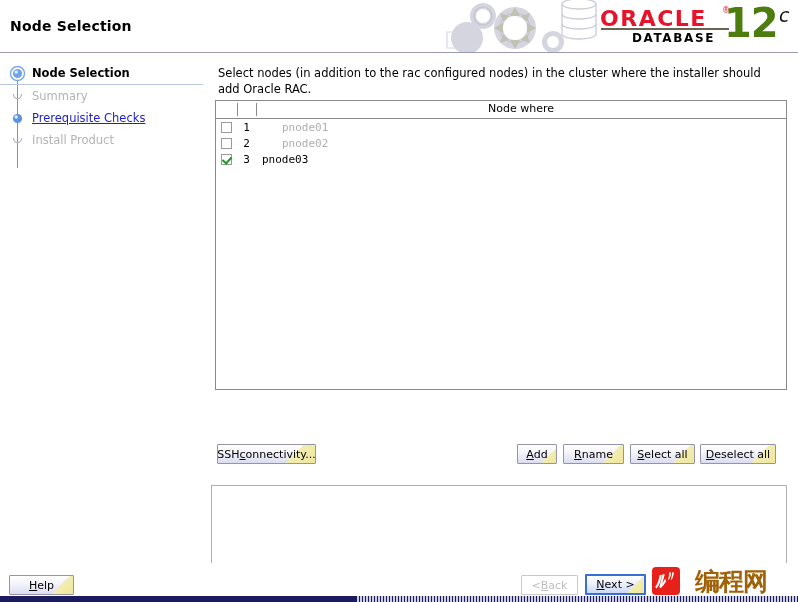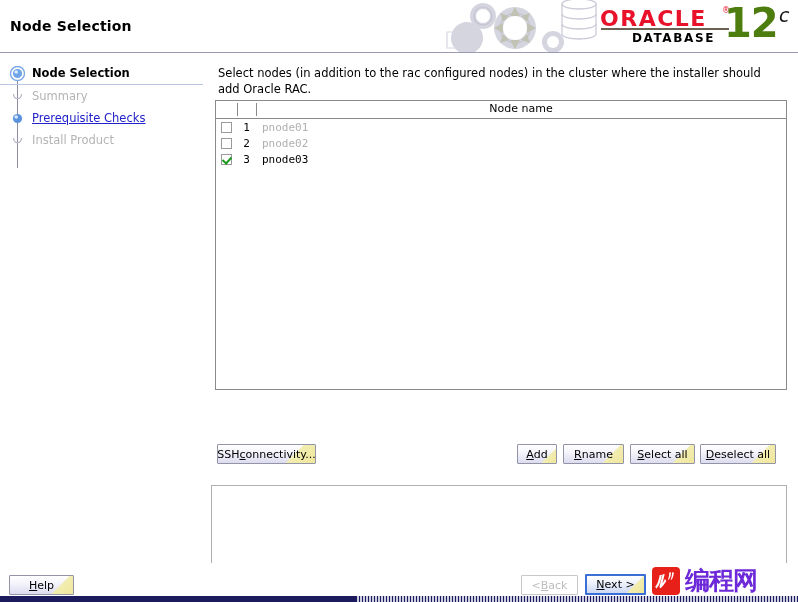--- a/index.html
+++ b/index.html
@@ -214,21 +214,21 @@
     flex: none;
     text-align: center;
     font-size: 11px;
     font-family: "DejaVu Sans Mono", "Liberation Mono", monospace;
   }
   .cell-name {
     padding-left: 6px;
     font-size: 11px;
     font-family: "DejaVu Sans Mono", "Liberation Mono", monospace;
   }
-  .dim { color: #b0b0b0; }
+  .dim { color: #b0b0b0; margin-left: 20px; }
 
   
   .btn {
     position: absolute;
     height: 20px;
     box-sizing: border-box;
     border: 1px solid #9494a8;
     background:
       linear-gradient(135deg, rgba(0,0,0,0) 74%, #f2edb2 74%, #f0e79a 100%),
       linear-gradient(to bottom, #ffffff 0%, #f4f4fb 42%, #dcdcf0 100%);
@@ -296,26 +296,26 @@
   }
   #wm-badge::after {
     content: "〃";
     position: absolute;
     right: 2px; top: 1px;
     font-size: 14px;
     font-weight: bold;
     color: #ffffff;
   }
   #wm-text {
-    margin-left: 5px;
+    margin-left: 15px;
     font-size: 25px;
     font-weight: bold;
-    color: #6d28d9;
+    color: #a16207;
     letter-spacing: -1px;
-    font-family: Liberation Serif, serif;
+    font-family: Liberation Sans, sans-serif;
     line-height: 28px;
   }
   #bottom-bar {
     position: absolute;
     left: 0; top: 596px;
     width: 798px; height: 6px;
     background: #1b1b5e;
   }
   #bottom-bar-right {
     position: absolute;
@@ -415,21 +415,21 @@
 </div>
 
 <div id="main">
 
   <div id="instruction">Select nodes (in addition to the rac configured nodes) in the cluster where the installer should add Oracle RAC.</div>
 
   <div id="node-table">
     <div id="table-head">
       <span class="head-sep" style="left:21px;"></span>
       <span class="head-sep" style="left:40px;"></span>
-      <span id="head-nodename">Node name</span>
+      <span id="head-nodename">Node where</span>
     </div>
 
     <div class="node-row">
       <span class="cell-check">
         <span class="cb"></span>
       </span>
       <span class="cell-num">1</span>
       <span class="cell-name dim">pnode01</span>
     </div>
 

